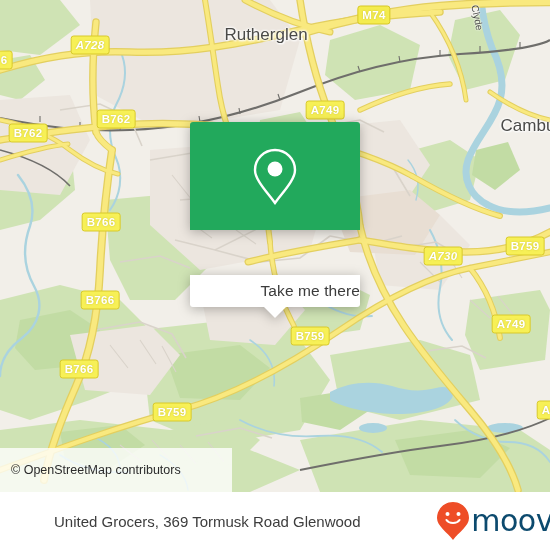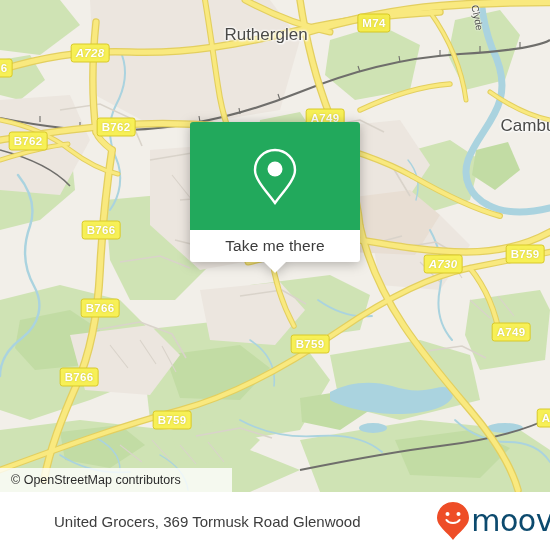--- a/index.html
+++ b/index.html
@@ -28,21 +28,20 @@
     font-weight:bold;
     letter-spacing:.3px;
     line-height:14px;
     height:14px;
     padding:1px 4px 2px 4px;
     text-align:center;
     white-space:nowrap;
     text-shadow:0 0 2px rgba(120,110,20,.35);
     transform:translate(-50%,-50%);
     box-sizing:content-box;
-    margin-top:8px;
   }
   .shield.motorway{background:#f4ec4e;border-color:#d6c723;}
 
   
   .place{
     position:absolute;
     color:#4a4a48;
     font-size:17px;
     white-space:nowrap;
     transform:translate(-50%,-50%);
@@ -58,36 +57,36 @@
   .popup{
     position:absolute;left:190px;top:122px;width:170px;
     filter:drop-shadow(0 2px 6px rgba(0,0,0,.28));
   }
   .popup-top{
     background:#22a95c;height:108px;border-radius:3px 3px 0 0;
     display:flex;align-items:center;justify-content:center;
   }
   .popup-bottom{
     background:#ffffff;height:32px;border-radius:0 0 3px 3px;
-    display:flex;align-items:center;justify-content:center;position:relative;
+    display:flex;align-items:center;justify-content:flex-end;position:relative;margin-top:45px;
   }
   .popup-label{
     color:#3b3b3b;font-size:15.5px;letter-spacing:.1px;
   }
   .popup-tail{
     position:absolute;left:50%;bottom:-11px;margin-left:-11px;
     width:0;height:0;
     border-left:11px solid transparent;
     border-right:11px solid transparent;
     border-top:11px solid #ffffff;
   }
 
   
   .attrib{
-    position:absolute;left:0;bottom:0;height:24px;width:232px;
+    position:absolute;left:0;bottom:0;height:44px;width:232px;
     background:rgba(255,255,255,.78);
     display:flex;align-items:center;
   }
   .attrib span{
     color:#2b2b2b;font-size:12.5px;padding-left:11px;white-space:nowrap;
   }
 
   
   .footer{
     position:absolute;left:0;top:492px;width:550px;height:58px;

